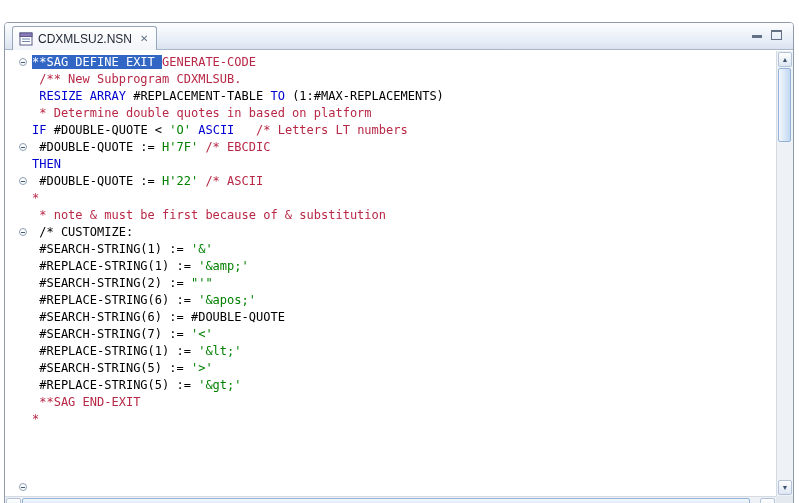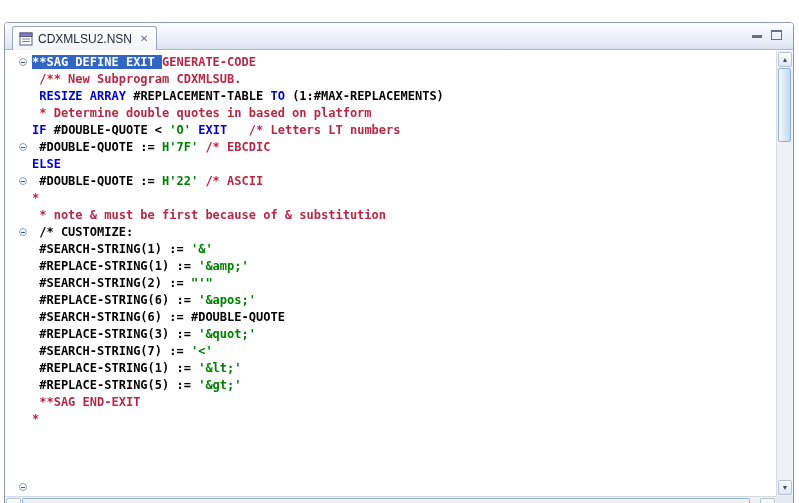--- a/index.html
+++ b/index.html
@@ -30,21 +30,21 @@
   .editor { position:absolute; top:28px; left:1px; right:18px; bottom:17px; background:#fff; display:flex; overflow:hidden; }
   .gutter { width:24px; background:#ffffff; padding-top:3px; flex:none; }
   .gutter-row { height:17px; position:relative; }
   .fold-marker {
     position:absolute; right:3px; top:4px; width:8px; height:8px;
     border:1px solid #8fa0b3; border-radius:50%; background:#fcfdfe; cursor:pointer;
   }
   .fold-marker::after { content:""; position:absolute; left:1px; right:1px; top:3px; height:1px; background:#45586d; }
   .code {
     flex:1; padding:3px 0 0 2px;
-    font-family:"DejaVu Sans Mono", monospace; font-size:12px; line-height:17px;font-weight:bold;
+    font-family:"DejaVu Sans Mono", monospace; font-size:12px; line-height:17px;
   }
   .code-line { height:17px; white-space:pre; }
   .seg-sag { background:var(--sel,#3166c4); color:#ffffff; }
   .seg-kw  { color:var(--kw,#0000d0); }
   .seg-cm  { color:var(--cm,#b82846); }
   .seg-str { color:var(--str,#008000); }
   .seg-pl  { color:var(--pl,#000000); }
   
   .vscroll {
     position:absolute; top:28px; right:0; width:17px; bottom:17px;
@@ -140,35 +140,35 @@
         <div class="gutter-row"></div>
         <div class="gutter-row">
           <span class="fold-marker"></span>
         </div>
       </div>
     <div class="code">
         <div class="code-line"><span class="seg-sag">**SAG DEFINE EXIT </span><span class="seg-cm">GENERATE-CODE</span></div>
         <div class="code-line"><span class="seg-cm"> /** New Subprogram CDXMLSUB.</span></div>
         <div class="code-line"><span class="seg-pl"> </span><span class="seg-kw">RESIZE ARRAY </span><span class="seg-pl">#REPLACEMENT-TABLE </span><span class="seg-kw">TO </span><span class="seg-pl">(1:#MAX-REPLACEMENTS)</span></div>
         <div class="code-line"><span class="seg-cm"> * Determine double quotes in based on platform</span></div>
-        <div class="code-line"><span class="seg-kw">IF </span><span class="seg-pl">#DOUBLE-QUOTE &lt; </span><span class="seg-str">'O'</span><span class="seg-pl"> </span><span class="seg-kw">EXIT</span><span class="seg-cm">   /* Letters LT numbers</span></div>
+        <div class="code-line"><span class="seg-kw">IF </span><span class="seg-pl">#DOUBLE-QUOTE &lt; </span><span class="seg-str">'O'</span><span class="seg-pl"> </span><span class="seg-kw">ASCII</span><span class="seg-cm">   /* Letters LT numbers</span></div>
         <div class="code-line"><span class="seg-pl"> #DOUBLE-QUOTE := </span><span class="seg-str">H'7F'</span><span class="seg-cm"> /* EBCDIC</span></div>
-        <div class="code-line"><span class="seg-kw">ELSE</span></div>
+        <div class="code-line"><span class="seg-kw">THEN</span></div>
         <div class="code-line"><span class="seg-pl"> #DOUBLE-QUOTE := </span><span class="seg-str">H'22'</span><span class="seg-cm"> /* ASCII</span></div>
         <div class="code-line"><span class="seg-cm">*</span></div>
         <div class="code-line"><span class="seg-cm"> * note &amp; must be first because of &amp; substitution</span></div>
         <div class="code-line"><span class="seg-pl"> /* CUSTOMIZE:</span></div>
         <div class="code-line"><span class="seg-pl"> #SEARCH-STRING(1) := </span><span class="seg-str">'&amp;'</span></div>
         <div class="code-line"><span class="seg-pl"> #REPLACE-STRING(1) := </span><span class="seg-str">'&amp;amp;'</span></div>
         <div class="code-line"><span class="seg-pl"> #SEARCH-STRING(2) := </span><span class="seg-str">"'"</span></div>
         <div class="code-line"><span class="seg-pl"> #REPLACE-STRING(6) := </span><span class="seg-str">'&amp;apos;'</span></div>
         <div class="code-line"><span class="seg-pl"> #SEARCH-STRING(6) := #DOUBLE-QUOTE</span></div>
-        <div class="code-line"><span class="seg-pl"> #REPLACE-STRING(3) := </span><span class="seg-str">'&amp;quot;'</span></div>
         <div class="code-line"><span class="seg-pl"> #SEARCH-STRING(7) := </span><span class="seg-str">'&lt;'</span></div>
         <div class="code-line"><span class="seg-pl"> #REPLACE-STRING(1) := </span><span class="seg-str">'&amp;lt;'</span></div>
+        <div class="code-line"><span class="seg-pl"> #SEARCH-STRING(5) := </span><span class="seg-str">'&gt;'</span></div>
         <div class="code-line"><span class="seg-pl"> #REPLACE-STRING(5) := </span><span class="seg-str">'&amp;gt;'</span></div>
         <div class="code-line"><span class="seg-cm"> **SAG END-EXIT</span></div>
         <div class="code-line"><span class="seg-cm">*</span></div>
       </div>
   </div>
 
   <div class="vscroll">
     <div class="sb-btn up">
       <span class="tri">▲</span>
     </div>

